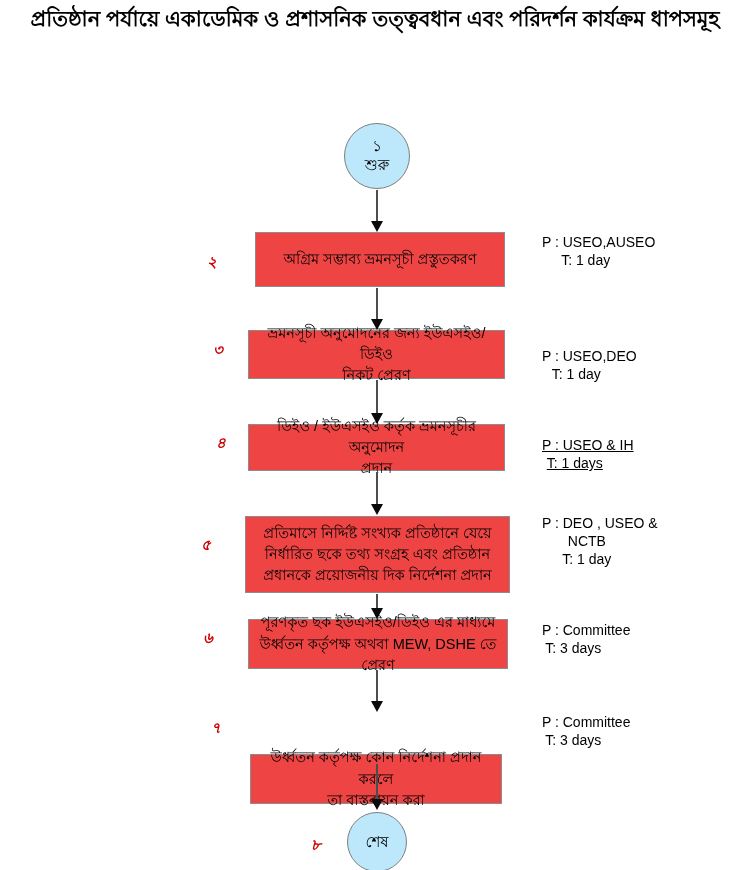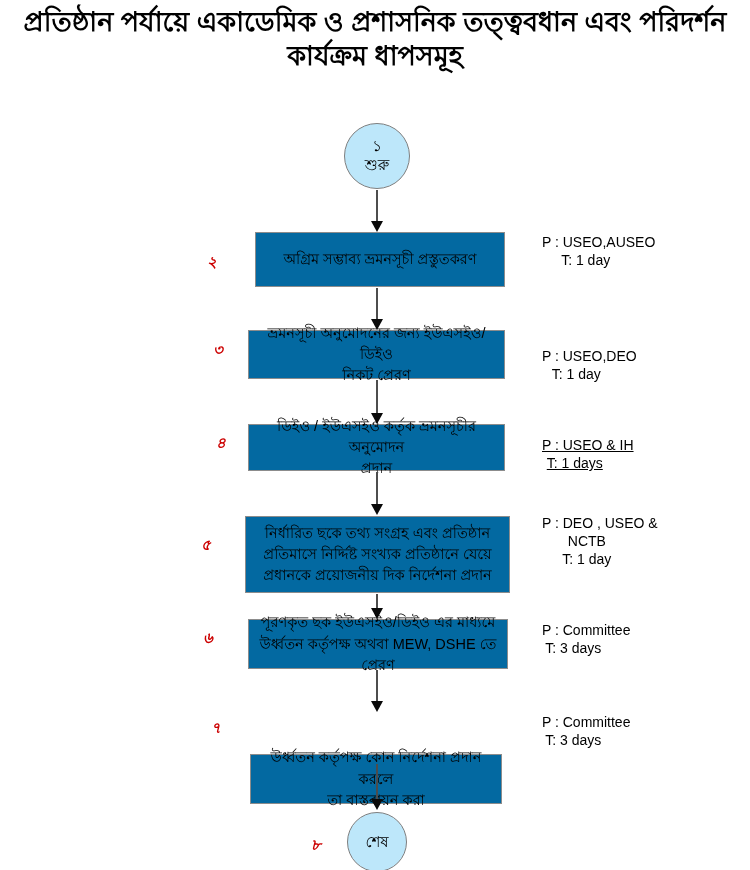--- a/index.html
+++ b/index.html
@@ -2,31 +2,31 @@
 <html lang="bn"><head>
 <meta charset="utf-8">
 <style>
   html,body { margin:0; padding:0; background:#fff; }
   #stage {
     position:relative; width:750px; height:870px; background:#ffffff;
     font-family:"Liberation Sans", sans-serif; color:#000; overflow:hidden;
   }
   .title {
     position:absolute; left:0; top:6px; width:750px;
-    text-align:center; font-weight:bold; font-size:27px; line-height:1.25;
+    text-align:center; font-weight:bold; font-size:21px; line-height:1.25;
     letter-spacing:0px;
   }
   .terminal {
     position:absolute; border-radius:50%;
     background:#bde7fa; border:1.5px solid #7f7f7f;
     display:flex; flex-direction:column; align-items:center; justify-content:center;
     font-size:15px; line-height:1.25; box-sizing:border-box;
   }
   .process-box {
-    position:absolute; background:#0369a1; border:1.5px solid #8c8c8c;
+    position:absolute; background:#ef4444; border:1.5px solid #8c8c8c;
     display:flex; flex-direction:column; align-items:center; justify-content:center;
     text-align:center; font-size:14.5px; line-height:1.45; box-sizing:border-box;
     padding:2px 6px;
   }
   .step-number {
     position:absolute; color:#cc0000; font-size:15px; font-weight:bold;
     font-style:italic;
   }
   .annotation {
     position:absolute; left:516px; font-size:14px; line-height:1.3;
@@ -100,22 +100,22 @@
     <div>T: 1 days</div>
   </div>
 
   <div class="arrow" style="left:371px; top:472px; height:43px;">
     <div class="shaft"></div>
     <div class="head"></div>
   </div>
 
   <div class="step-number" style="left:201px; top:533px;">৫</div>
   <div class="process-box" style="left:245px; top:516px; width:265px; height:77px;">
+    <div>প্রতিমাসে নির্দ্দিষ্ট সংখ্যক প্রতিষ্ঠানে যেয়ে</div>
     <div>নির্ধারিত ছকে তথ্য সংগ্রহ এবং প্রতিষ্ঠান</div>
-    <div>প্রতিমাসে নির্দ্দিষ্ট সংখ্যক প্রতিষ্ঠানে যেয়ে</div>
     <div>প্রধানকে প্রয়োজনীয় দিক নির্দেশনা প্রদান</div>
   </div>
   <div class="annotation" style="top:514px;">
     <div class="p-line">P : DEO , USEO &amp;</div>
     <div>NCTB</div>
     <div>T: 1 day</div>
   </div>
 
   <div class="arrow" style="left:371px; top:594px; height:25px;">
     <div class="shaft"></div>

